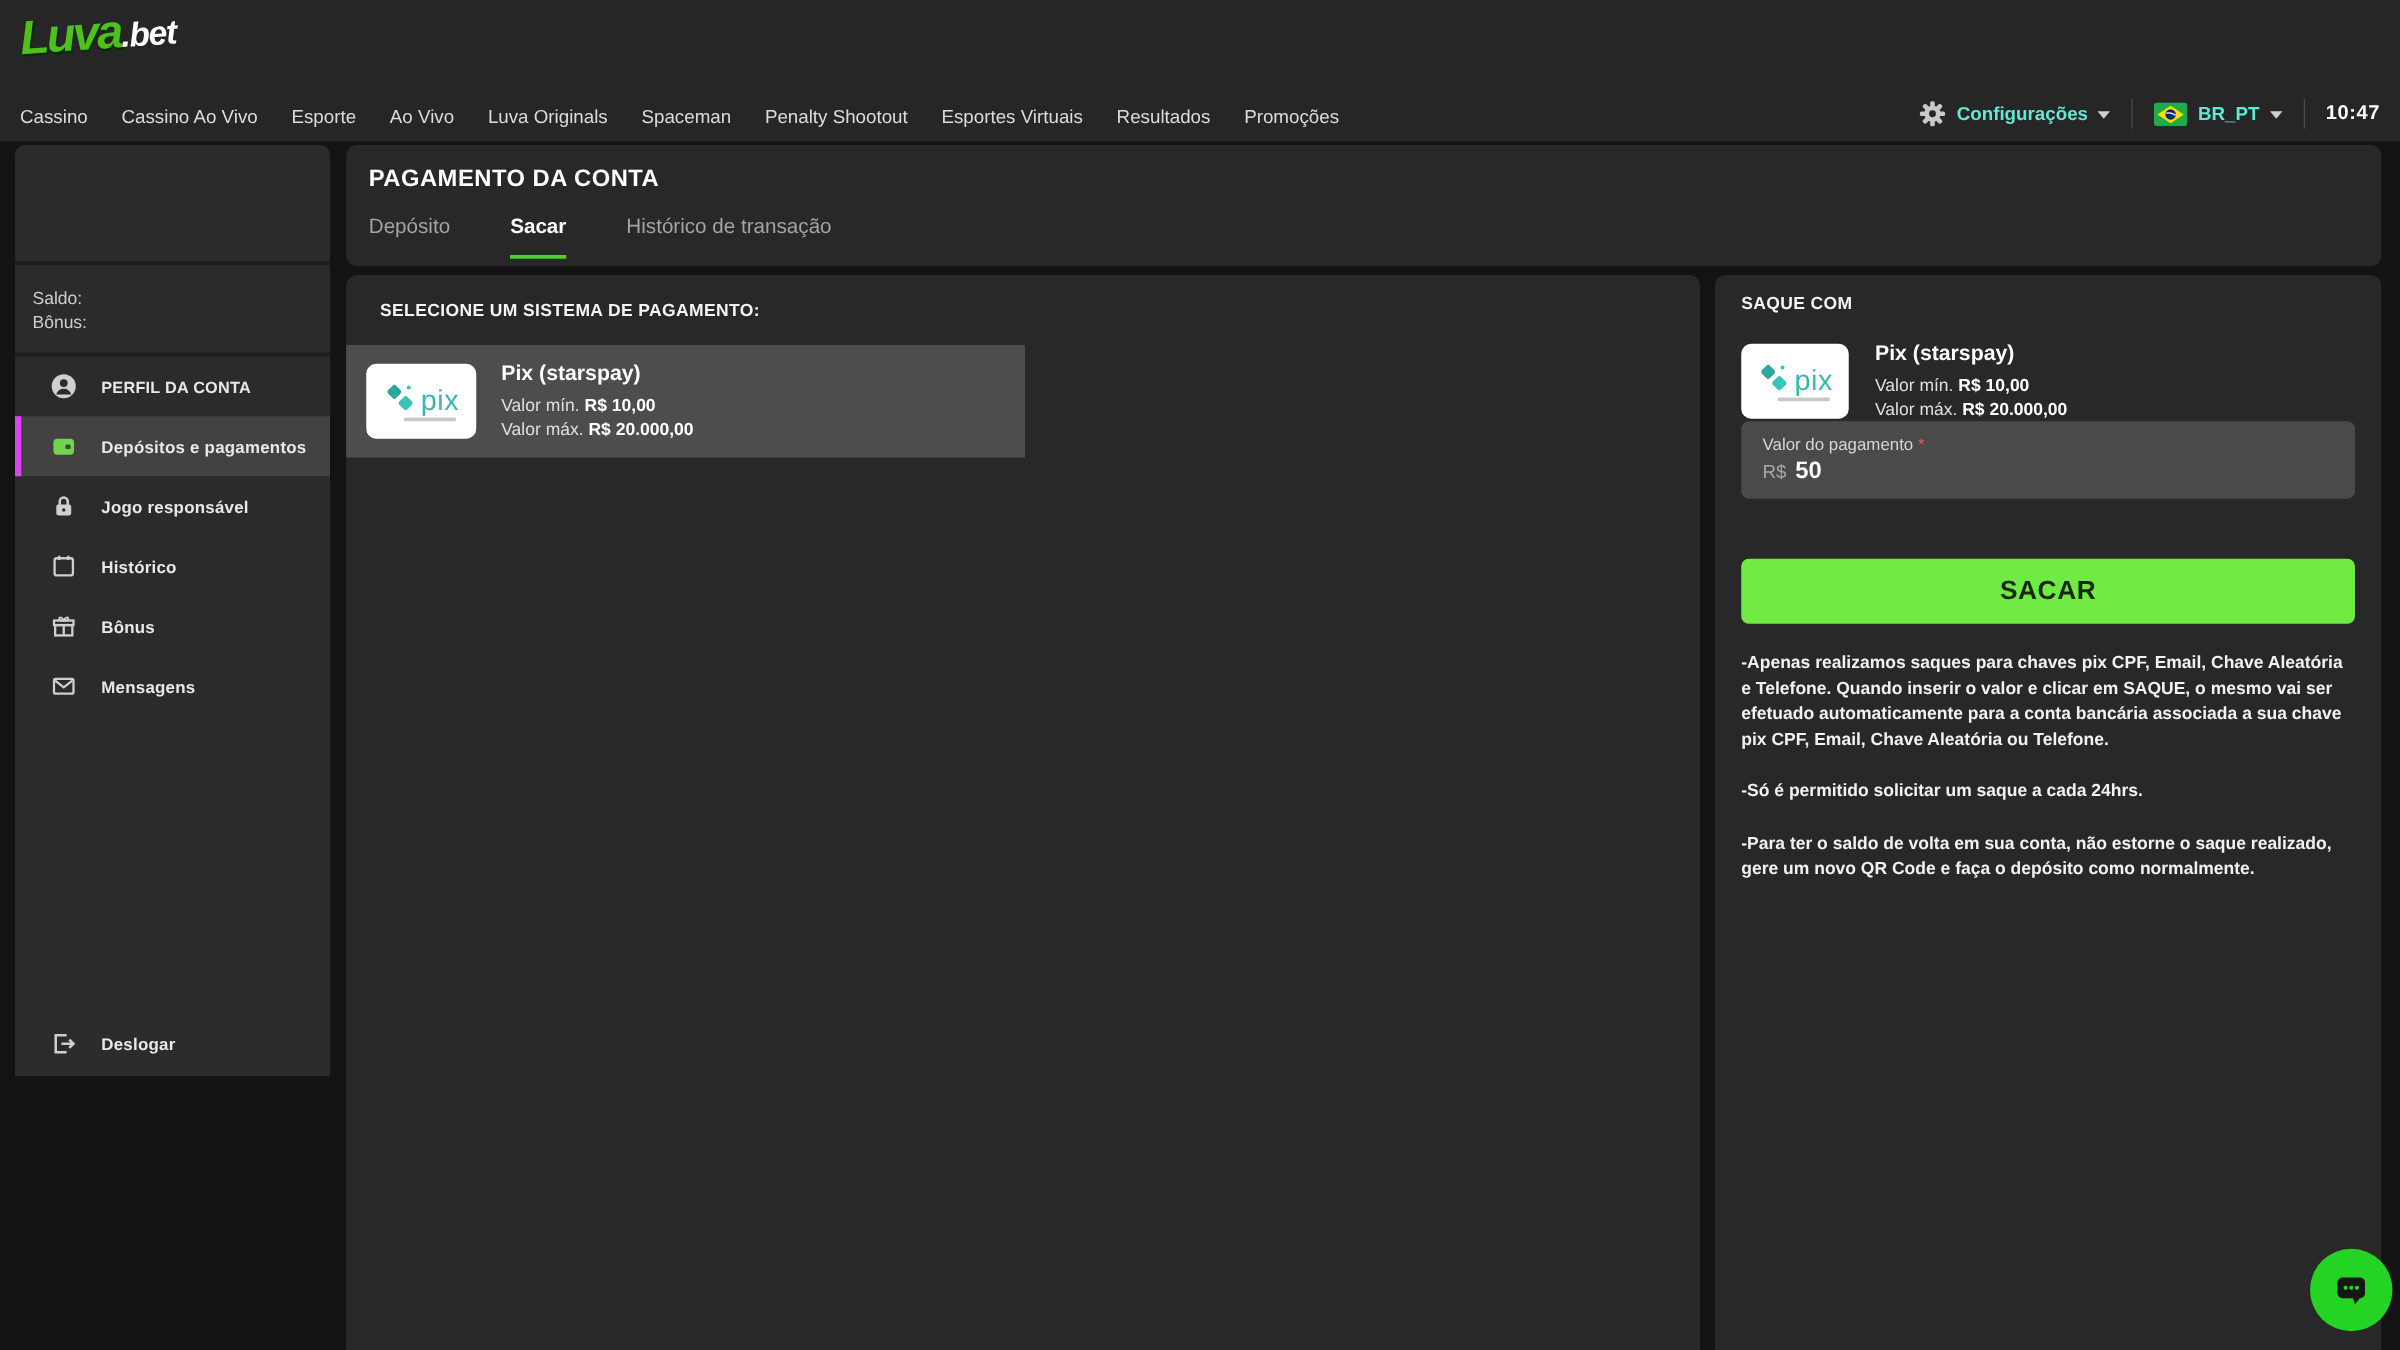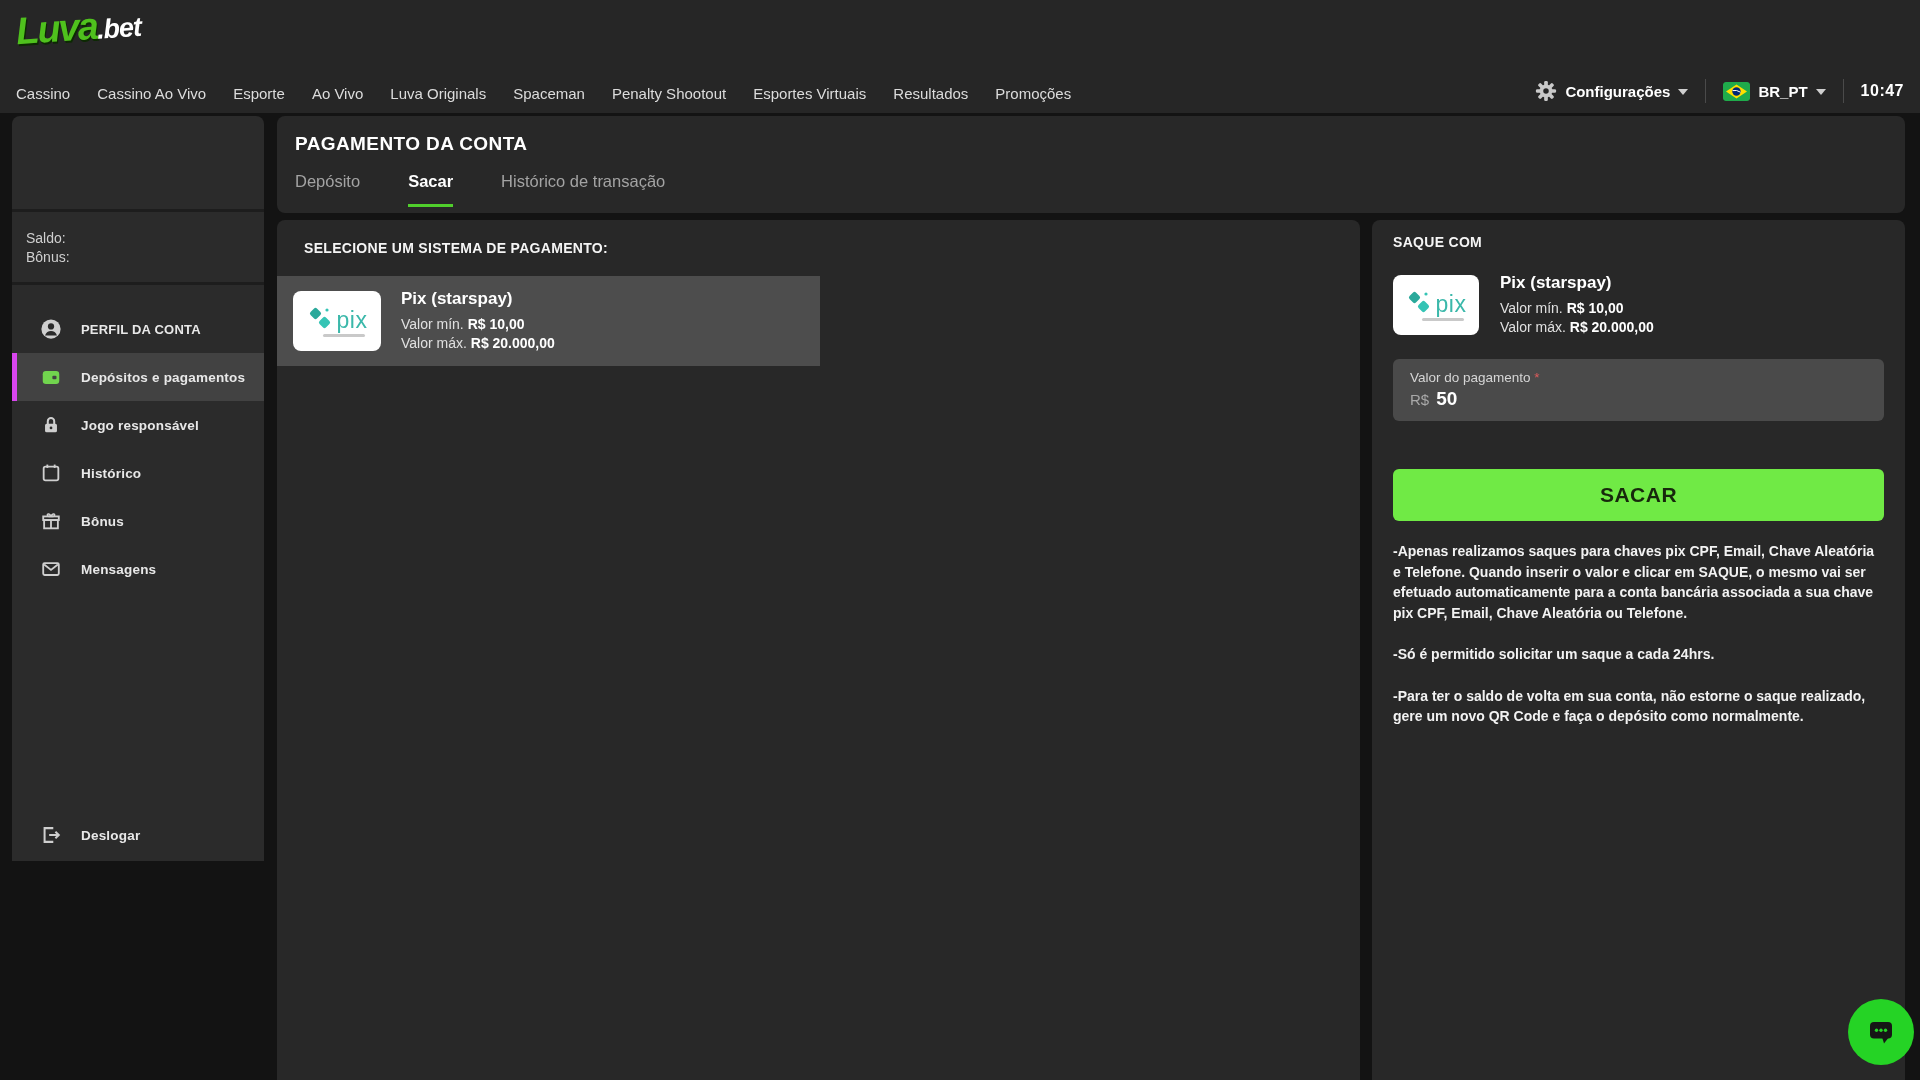--- a/index.html
+++ b/index.html
@@ -13,31 +13,31 @@
 
   
   .topbar { position:absolute; left:0; top:0; width:1920px; height:113px; background:#262626; }
   .logo { position:absolute; left:16px; top:6px; transform:rotate(-4deg); cursor:pointer; }
   .logo .luva { color:#4fc11d; font-size:38px; font-weight:800; font-style:italic; letter-spacing:-2px; text-shadow:1px 2px 0 #0c2a02; }
   .logo .bet  { color:#ffffff; font-size:27px; font-weight:700; font-style:italic; letter-spacing:-1px; }
   .topnav { position:absolute; left:16px; bottom:11px; display:flex; gap:27px;text-align:right; }
   .topnav .nav-item { font-size:15px; color:#dcdcdc; cursor:pointer; white-space:nowrap; }
   .topbar-right { position:absolute; right:16px; bottom:10px; display:flex; align-items:center; gap:11px; }
   .tb-group { display:flex; align-items:center; gap:8px; cursor:pointer; }
-  .tb-label { font-size:15px; font-weight:700; color:#ffffff; }
+  .tb-label { font-size:15px; font-weight:700; color:#5eead4; }
   .caret { width:0; height:0; border-left:5px solid transparent; border-right:5px solid transparent; border-top:6px solid #cfcfcf; margin-top:2px; }
   .tb-divider { width:1px; height:24px; background:#4a4a4a; margin:0 6px; }
   .time { font-size:16px; font-weight:700; color:#ffffff; letter-spacing:0.5px; }
   .flag { border-radius:3px; overflow:hidden; display:block; }
 
   
   .sidebar { position:absolute; left:12px; top:116px; width:252px; height:745px; background:#2b2b2b; border-radius:8px 8px 0 0; }
   .sidebar-top { height:96px; border-bottom:3px solid #1d1d1d; }
   .balance { height:73px; padding:17px 14px; border-bottom:3px solid #1d1d1d; font-size:14px; color:#cfcfcf; line-height:19px; }
-  .menu { padding-top:20px; }
+  .menu { }
   .menu-item { height:48px; display:flex; align-items:center; padding-left:23px; gap:19px; cursor:pointer; border-left:5px solid transparent; }
   .menu-item .mi-label { font-size:13.5px; font-weight:700; color:#e8e8e8; letter-spacing:0.2px; }
   .menu-item.active { background:#424242; border-left:5px solid #d946ef; }
   .icon-22 { width:22px; height:22px; flex:0 0 22px; }
   .logout { position:absolute; left:0; bottom:2px; width:100%; }
 
   
   .header-panel { position:absolute; left:277px; top:116px; width:1628px; height:97px; background:#282828; border-radius:8px; }
   .page-title { position:absolute; left:18px; top:17px; font-size:19px; font-weight:700; color:#ffffff; letter-spacing:0.4px; }
   .tabs { position:absolute; left:18px; top:56px; display:flex; gap:48px; }
@@ -53,21 +53,21 @@
   .pix-word { color:#3bb8aa; font-size:23px; line-height:22px; letter-spacing:0.5px; }
   .pix-subtext { width:42px; height:3px; background:#c9c9c9; border-radius:2px; margin:3px 0 0 14px; }
   .method-name { font-size:17px; font-weight:700; color:#ffffff; margin-bottom:6px; }
   .method-line { font-size:14px; color:#e0e0e0; line-height:19px; }
   .method-line b { color:#ffffff; }
 
   
   .right-panel { position:absolute; left:1372px; top:220px; width:533px; height:860px; background:#282828; border-radius:8px 8px 0 0; padding:0 21px; }
   .saque-header { padding-top:14px; font-size:14px; font-weight:700; color:#f5f5f5; letter-spacing:0.3px; }
   .withdraw-method { margin-top:23px; display:flex; align-items:center; gap:21px; }
-  .amount-field { margin-top:22px; width:100%; height:62px; background:#4a4a4a; border-radius:6px; padding:11px 17px; cursor:text; }
+  .amount-field { width:100%; height:62px; background:#4a4a4a; border-radius:6px; padding:11px 17px; cursor:text; }
   .amount-label { font-size:13.5px; color:#d6d6d6; }
   .required { color:#e05c5c; }
   .amount-value { margin-top:3px; display:flex; align-items:baseline; gap:7px; }
   .currency { font-size:15px; color:#a9a9a9; }
   .amount-num { font-size:19px; font-weight:700; color:#ffffff; }
   .sacar-button { margin-top:48px; width:100%; height:52px; background:#70ea45; border:none; border-radius:6px; font-family:"Liberation Sans", sans-serif; font-size:21px; font-weight:700; color:#17280c; letter-spacing:0.5px; cursor:pointer; display:flex; align-items:center; justify-content:center; }
   .notes { margin-top:20px; }
   .note { font-size:14px; font-weight:700; color:#f2f2f2; line-height:20.5px; margin-bottom:21px; }
 
   

